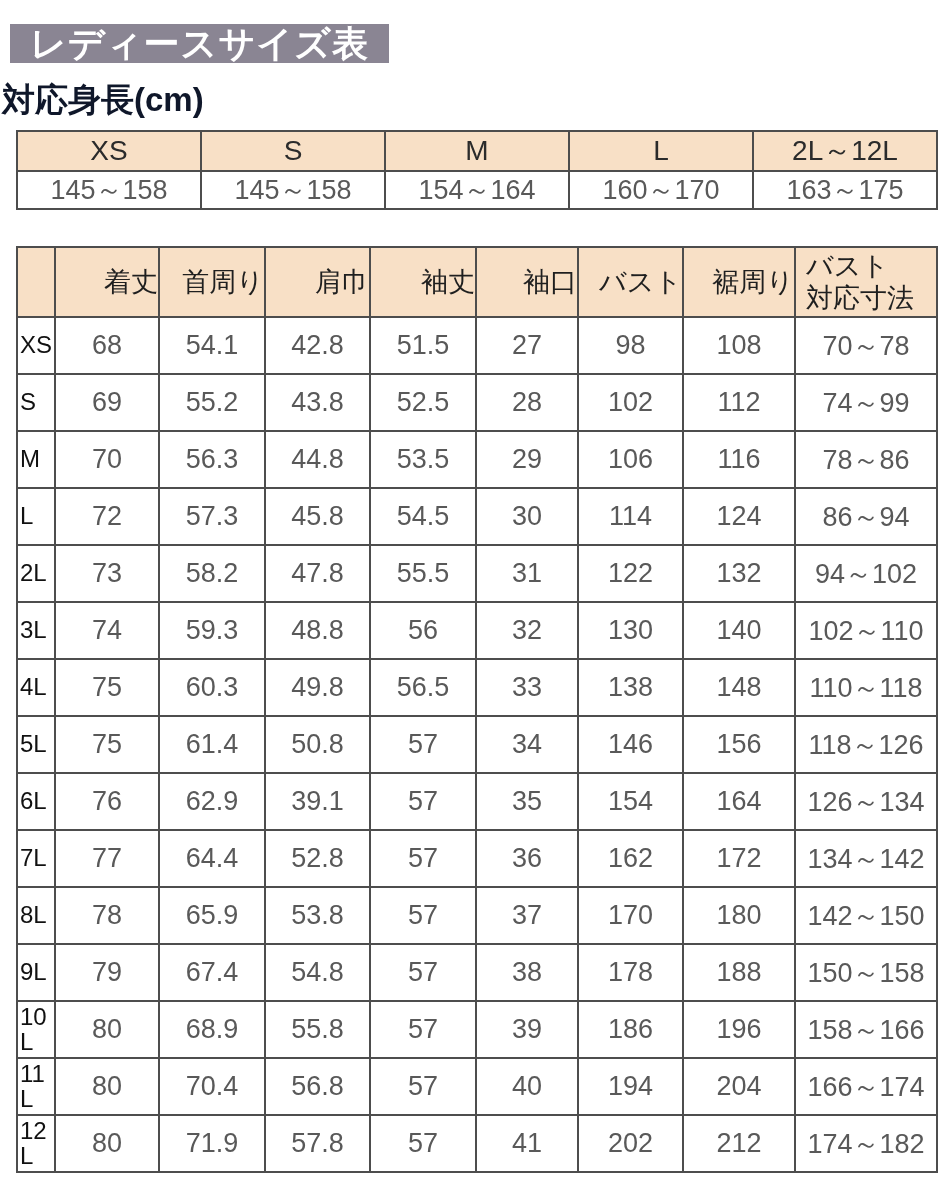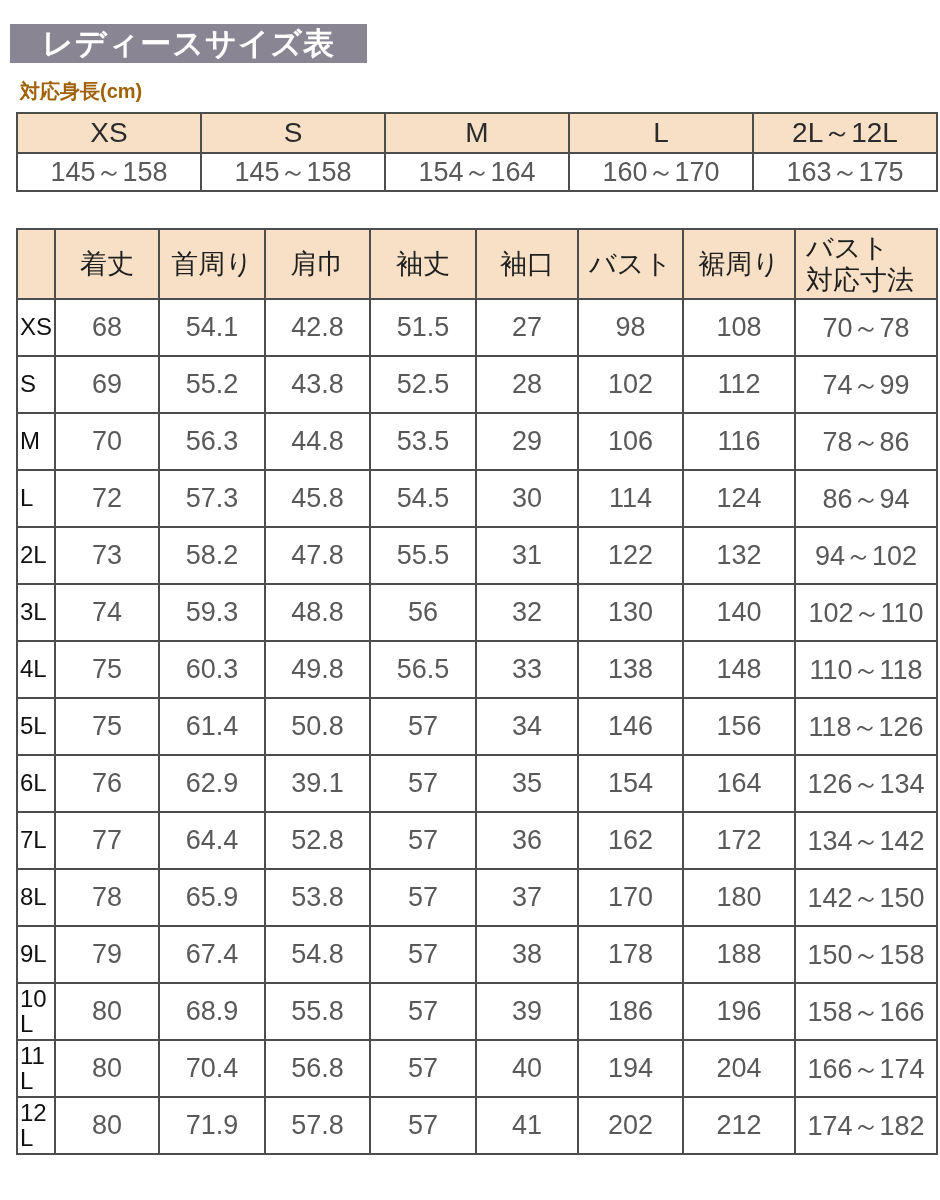--- a/index.html
+++ b/index.html
@@ -10,31 +10,31 @@
     font-family: "Liberation Sans", "DejaVu Sans", sans-serif;
   }
   .page { width: 940px; height: 1200px; overflow: hidden; }
 
   .title-bar {
     display: inline-block;
     margin: 24px 0 0 10px;
     background: #8a8593;
     color: #ffffff;
     font-weight: bold;
-    font-size: 31px;
+    font-size: 36px;
     line-height: 39px;
-    padding: 0 32px;
+    padding: 0 20px;
     letter-spacing: 1px;
   }
 
   .height-label {
-    margin: 15px 0 7px 20px;
-    font-size: 20px;
+    margin: 15px 0 7px 2px;
+    font-size: 33px;
     font-weight: bold;
-    color: #a16207;
+    color: #0f172a;
   }
 
   table {
     border-collapse: collapse;
     margin-left: 16px;
     width: 920px;
     table-layout: fixed;
   }
   th, td { border: 2px solid #4d4d4d; padding: 0; }
 
@@ -56,21 +56,21 @@
   }
 
   
   .size-table { margin-top: 36px; }
   .size-table thead th {
     background: #f8e0c6;
     height: 70px;
     font-size: 27px;
     font-weight: normal;
     color: #1f1f1f;
-    text-align: center;
+    text-align: right;
     vertical-align: middle;
   }
   .size-table thead th.bust-range {
     white-space: pre-line;
     text-align: left;
     padding-left: 10px;
     line-height: 1.2;
   }
   .size-table tbody th {
     background: #ffffff;

